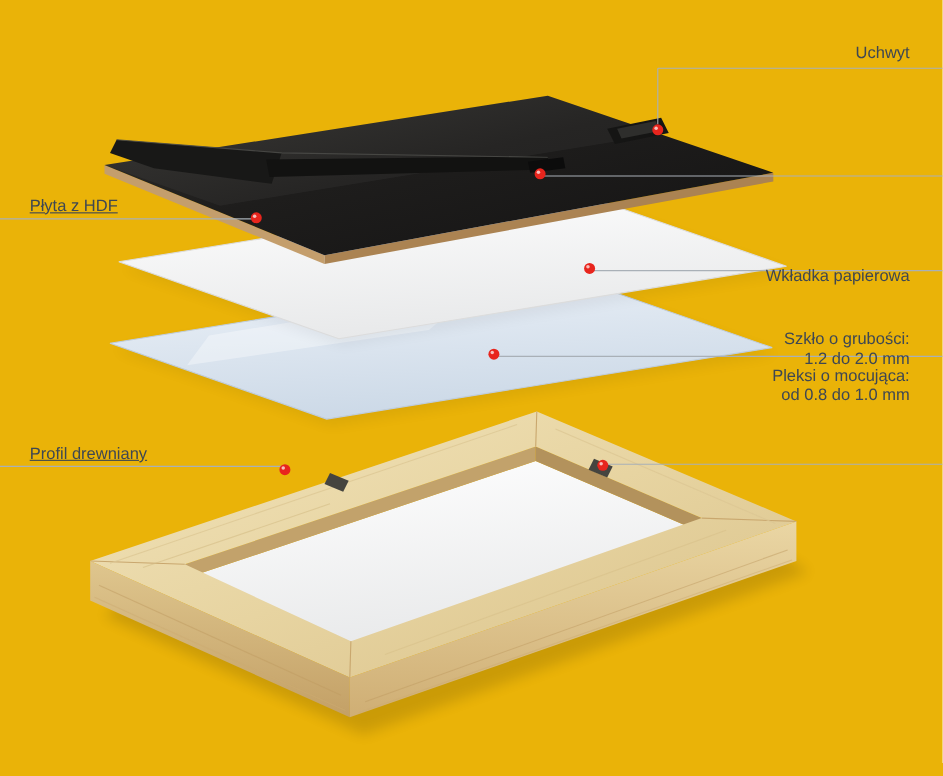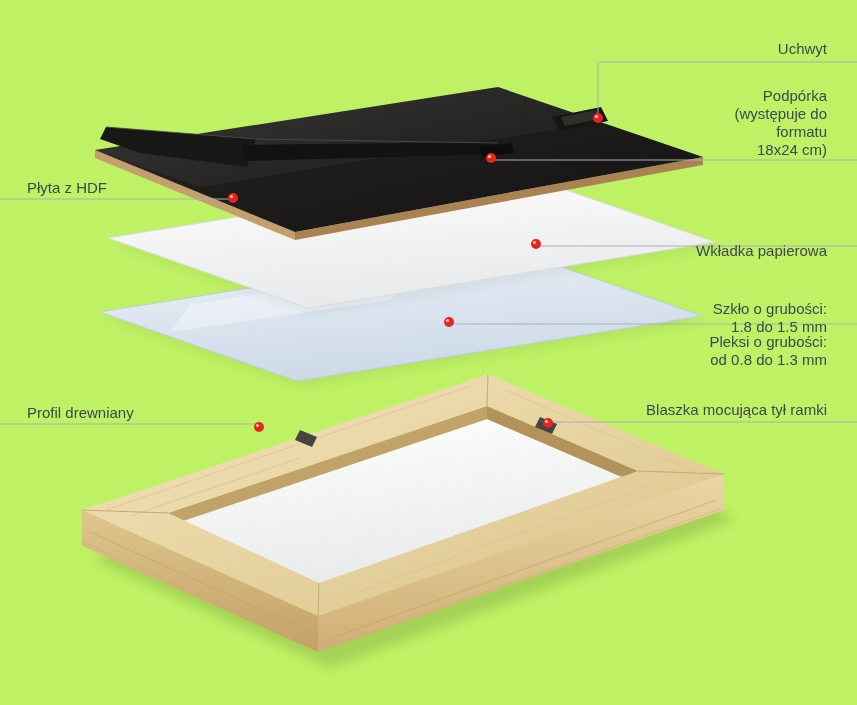--- a/index.html
+++ b/index.html
@@ -2,33 +2,33 @@
 <html><head>
 <meta charset="utf-8">
 <style>
   * { margin: 0; padding: 0; box-sizing: border-box; }
   html, body { background: #ffffff; }
   body { font-family: "Liberation Sans", sans-serif; }
   .stage {
     position: relative;
     width: 857px;
     height: 705px;
-    background: #bef264;
+    background: #eab308;
     overflow: hidden;
   }
   .svg-layer { position: absolute; left: 0; top: 0; }
   .label {
     position: absolute;
     color: #3e4753;
     font-size: 15px;
     line-height: 18px;
     white-space: nowrap;
   }
   .label.right { right: 30px; text-align: right; }
-  .label.left  { left: 27px;  text-align: right; }
+  .label.left  { left: 27px;  text-align: right; text-decoration: underline; }
 </style>
 </head>
 <body>
 
 <div class="stage">
 
   <svg class="svg-layer" width="857" height="705" viewBox="0 0 857 705">
     <defs>
       <linearGradient id="woodTop" x1="0" y1="0" x2="1" y2="1">
         <stop offset="0" stop-color="#f2e4bc"></stop>
@@ -147,38 +147,31 @@
       <circle cx="231.5" cy="196.5" r="1.6" fill="#ffffff" opacity="0.7"></circle>
       <circle cx="534.5" cy="242.5" r="1.6" fill="#ffffff" opacity="0.7"></circle>
       <circle cx="447.5" cy="320.5" r="1.6" fill="#ffffff" opacity="0.7"></circle>
       <circle cx="257.5" cy="425.5" r="1.6" fill="#ffffff" opacity="0.7"></circle>
       <circle cx="546.5" cy="421.5" r="1.6" fill="#ffffff" opacity="0.7"></circle>
     </g>
   </svg>
 
   <div class="label right" style="top:40px">Uchwyt</div>
 
-  <div class="label right" style="top:87px">
-    <div>Podpórka</div>
-    <div>(występuje do</div>
-    <div>formatu</div>
-    <div>18x24 cm)</div>
-  </div>
 
   <div class="label left" style="top:179px">Płyta z HDF</div>
 
   <div class="label right" style="top:242px">Wkładka papierowa</div>
 
   <div class="label right" style="top:300px">
     <div>Szkło o grubości:</div>
-    <div>1.8 do 1.5 mm</div>
+    <div>1.2 do 2.0 mm</div>
   </div>
 
   <div class="label right" style="top:333px">
-    <div>Pleksi o grubości:</div>
-    <div>od 0.8 do 1.3 mm</div>
+    <div>Pleksi o mocująca:</div>
+    <div>od 0.8 do 1.0 mm</div>
   </div>
 
   <div class="label left" style="top:404px">Profil drewniany</div>
 
-  <div class="label right" style="top:401px">Blaszka mocująca tył ramki</div>
 
 </div>
 
 </body></html>

